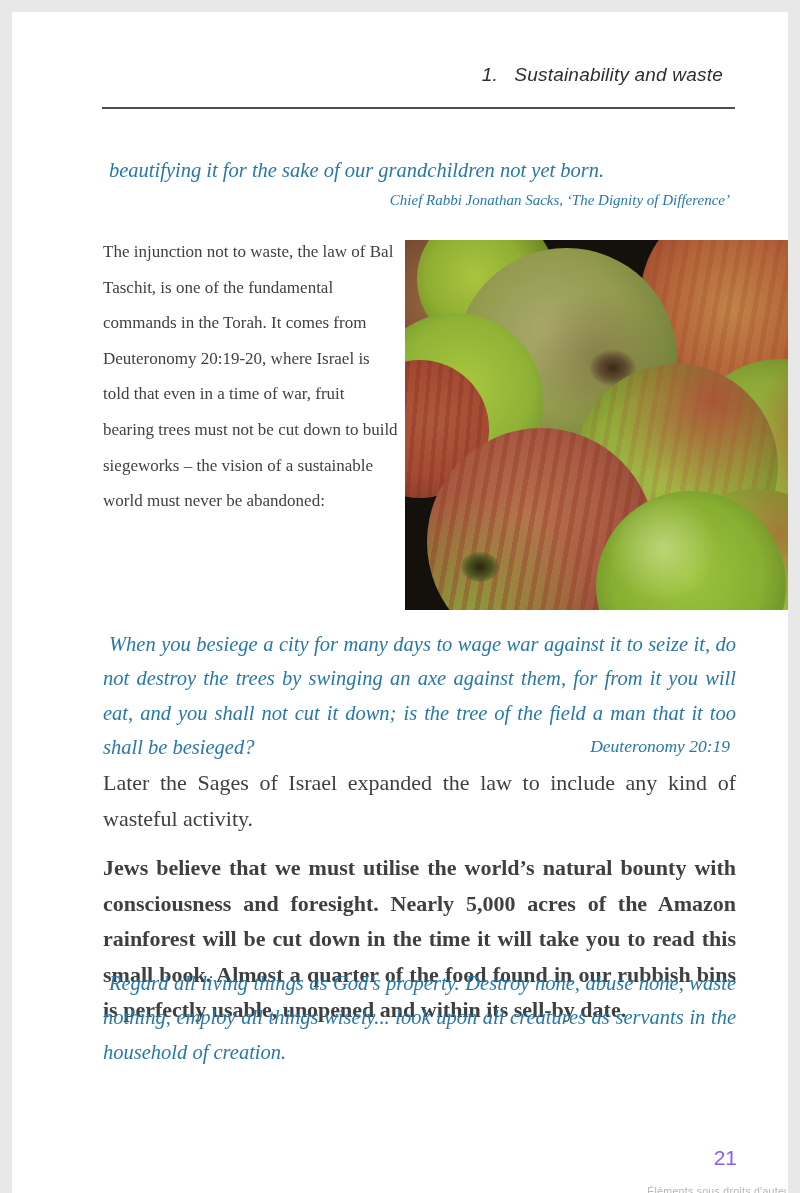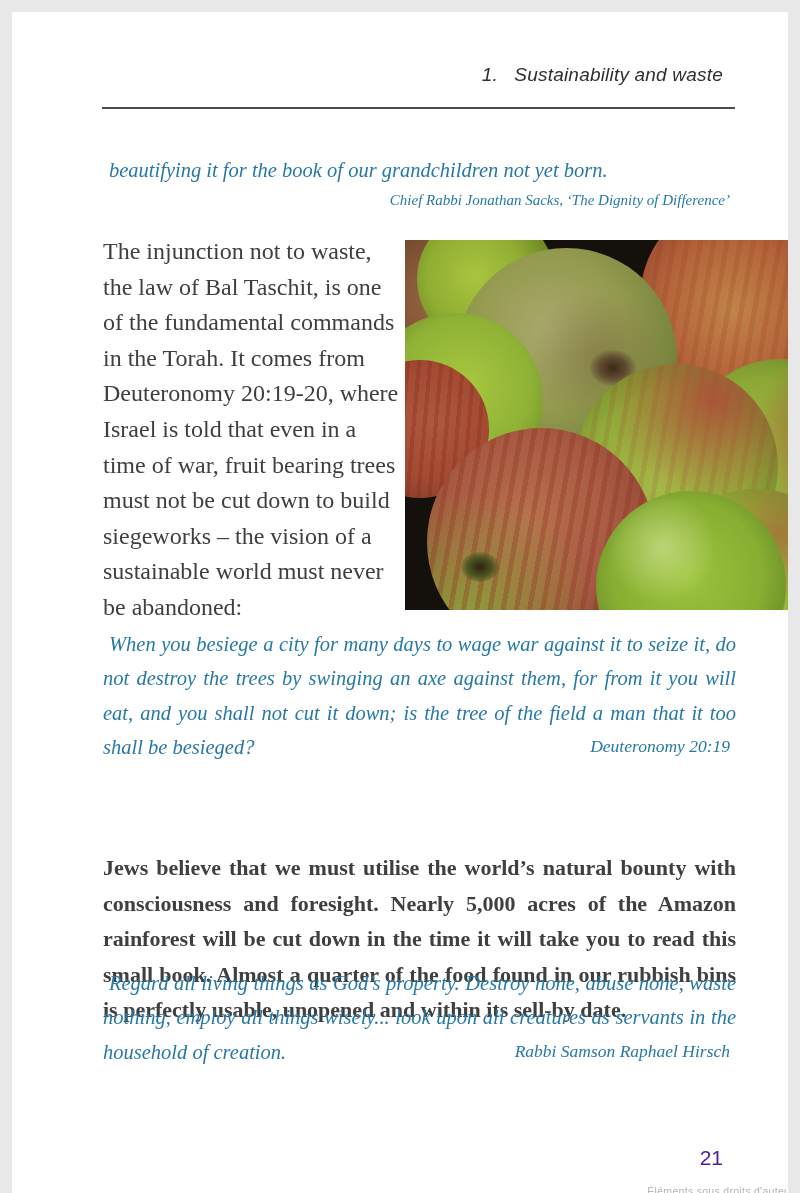--- a/index.html
+++ b/index.html
@@ -28,21 +28,21 @@
     font-size:20.5px; line-height:34.3px; text-align:justify;
   }
   .quote-block .attr-inline {
     position:absolute; right:0; bottom:3px; font-size:17.5px; line-height:20px;
   }
   .q-deut { top:609px; height:138px; }
   .q-hirsch { top:948px; height:104px; }
   
   .body-wrap-col {
     position:absolute; left:85px; top:216px; width:296px;
-    font-size:24px; line-height:35.6px; color:#3f3f3f;
+    font-size:17px; line-height:35.6px; color:#3f3f3f;
   }
   .para { position:absolute; left:85px; width:633px; font-size:22px;
     line-height:35.5px; text-align:justify; color:#3f3f3f; }
   .para2 { top:747px; }
   .para3 { top:832px;font-weight:bold; }
   
   .photo {
     position:absolute; left:387px; top:222px; width:406px; height:370px;
     background:#14110d; overflow:hidden;
   }
@@ -91,41 +91,41 @@
   .a11 { left:243px; top:243px; width:204px; height:204px;
     background:
       radial-gradient(circle at 62% 22%, rgba(168,78,56,.6) 0%, rgba(168,78,56,0) 40%),
       radial-gradient(circle at 42% 48%, #a7ca43 0%, #93b838 48%, #6b8a26 82%, #4a611c 100%); }
   .a9 { left:185px; top:245px; width:190px; height:190px;
     background:
       radial-gradient(circle at 35% 30%, rgba(220,235,170,.55) 0%, rgba(220,235,170,0) 30%),
       radial-gradient(circle at 48% 45%, #9cc43c 0%, #88ae32 52%, #5f8224 85%, #3f5818 100%); }
   
   .page-number {
-    position:absolute; top:1128px; right:83px;
-    font-family:"Liberation Sans", sans-serif; font-size:21px; color:#4c1d95;
+    position:absolute; top:1128px; right:69px;
+    font-family:"Liberation Sans", sans-serif; font-size:21px; color:#8b5cf6;
   }
   .copyright {
     position:absolute; top:1167px; right:12px;
     font-family:"Liberation Sans", sans-serif; font-size:10.5px; color:#b4b4b4;
     letter-spacing:.3px;
     text-align:center;
   }
 </style>
 </head>
 <body>
 
 <div class="page">
 
   <div class="running-header">1.   Sustainability and waste</div>
 
   <div class="header-rule"></div>
 
   <div class="quote1 bluetext">
-    <div class="qtext">beautifying it for the book of our grandchildren not yet born.</div>
+    <div class="qtext">beautifying it for the sake of our grandchildren not yet born.</div>
     <div class="qattr">Chief Rabbi Jonathan Sacks, ‘The Dignity of Difference’</div>
   </div>
 
   <div class="body-wrap-col">The injunction not to waste, the law of Bal Taschit, is one of the fundamental commands in the Torah. It comes from Deuteronomy 20:19-20, where Israel is told that even in a time of war, fruit bearing trees must not be cut down to build siegeworks – the vision of a sustainable world must never be abandoned:</div>
 
   <div class="photo" role="img" aria-label="Photograph of a crate of green and red-blushed apples">
     <div class="bgpatch"></div>
     <div class="apple a2"></div>
     <div class="apple a1"></div>
     <div class="apple a4"></div>
@@ -141,25 +141,25 @@
     </div>
     <div class="apple a11"></div>
     <div class="apple a9"></div>
   </div>
 
   <div class="quote-block q-deut bluetext">
     <span>When you besiege a city for many days to wage war against it to seize it, do not destroy the trees by swinging an axe against them, for from it you will eat, and you shall not cut it down; is the tree of the field a man that it too shall be besieged?</span>
     <span class="attr-inline">Deuteronomy 20:19</span>
   </div>
 
+  <div class="para para2">Later the Sages of Israel expanded the law to include any kind of wasteful activity.</div>
 
   <div class="para para3">Jews believe that we must utilise the world’s natural bounty with consciousness and foresight. Nearly 5,000 acres of the Amazon rainforest will be cut down in the time it will take you to read this small book. Almost a quarter of the food found in our rubbish bins is perfectly usable, unopened and within its sell-by date.</div>
 
   <div class="quote-block q-hirsch bluetext">
     <span>Regard all living things as God’s property. Destroy none, abuse none, waste nothing, employ all things wisely... look upon all creatures as servants in the household of creation.</span>
-    <span class="attr-inline">Rabbi Samson Raphael Hirsch</span>
   </div>
 
   <div class="page-number">21</div>
 
   <div class="copyright">Éléments sous droits d'auteur</div>
 
 </div>
 
 </body></html>

